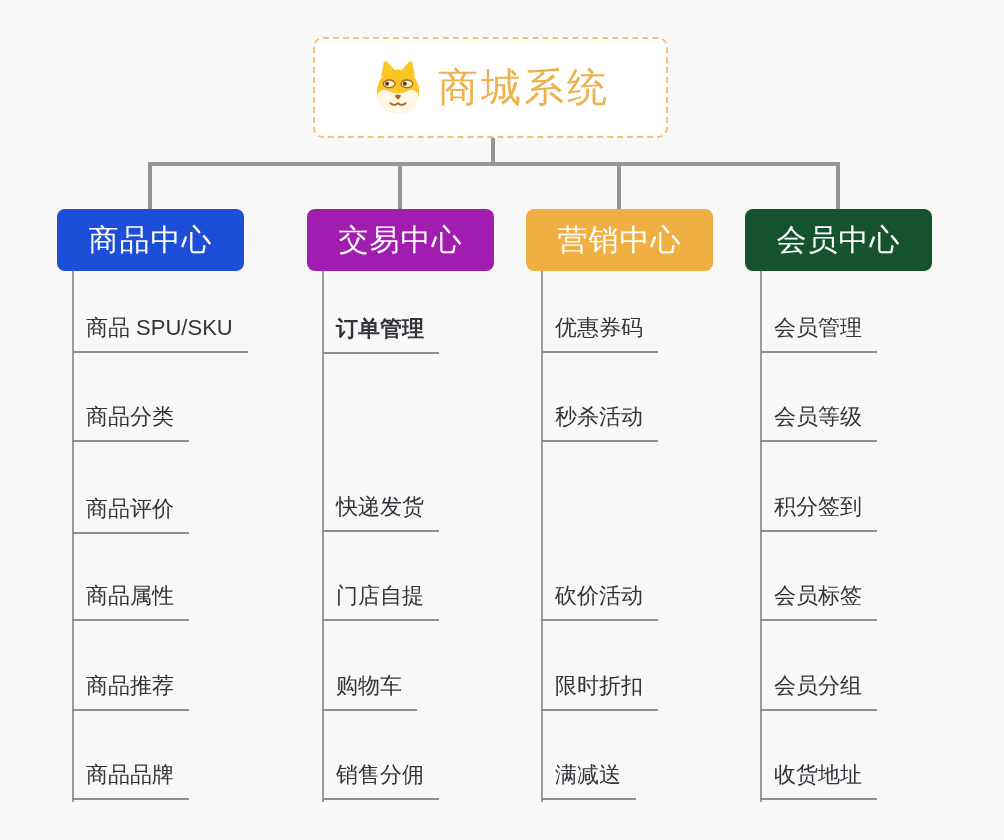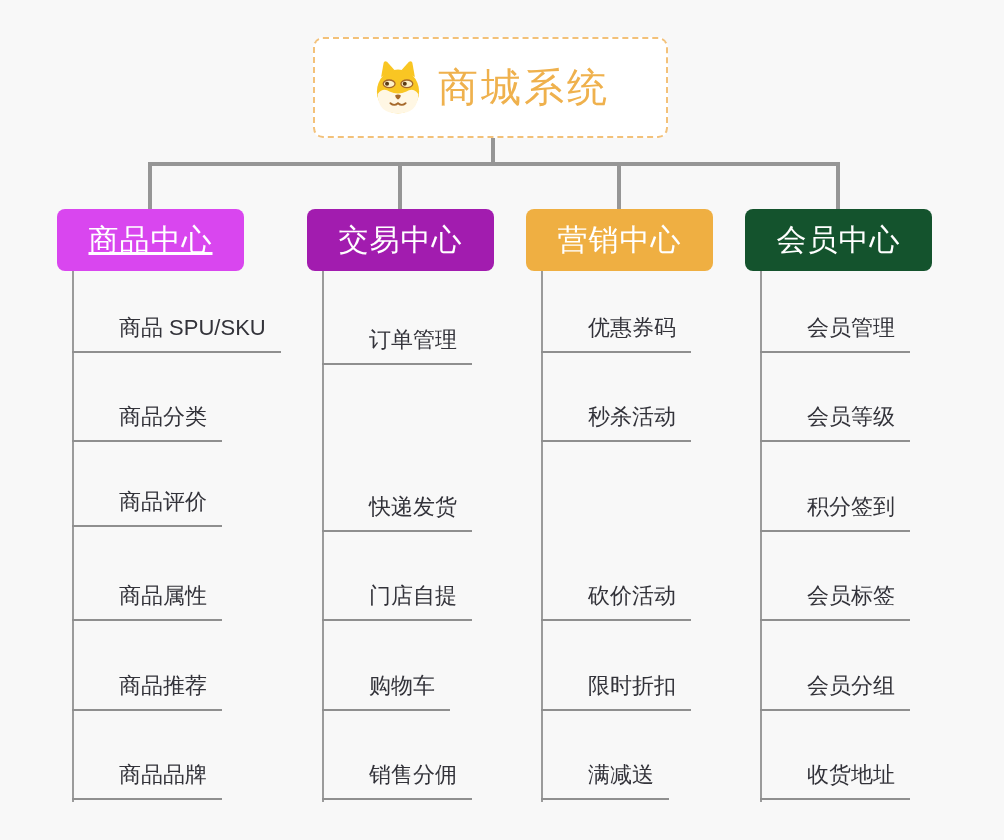--- a/index.html
+++ b/index.html
@@ -31,21 +31,21 @@
 
   
   .col{
     position:absolute;top:271px;width:250px;height:531px;
     border-left:2px solid #9b9b9b;box-sizing:border-box;
   }
   .col.b0{left:72px}.col.b1{left:322px}.col.b2{left:541px}.col.b3{left:760px}
 
   .leaf{
     position:absolute;left:-2px;display:inline-block;white-space:nowrap;
-    padding:0 15px 9px 47px;border-bottom:2px solid #8f8f8f;
+    padding:0 15px 9px 14px;border-bottom:2px solid #8f8f8f;
     font-size:22px;color:#33333a;line-height:29px;
   }
 </style>
 </head>
 <body>
 
 <div id="stage">
 
   <div class="line root-vline"></div>
   <div class="line hline"></div>
@@ -71,32 +71,32 @@
         <circle cx="40" cy="28" r="2.4" fill="#5b3a14"></circle>
 
         <path d="M28.5 42 Q32 39.5 35.5 42 Q34 46.5 32 46.5 Q30 46.5 28.5 42 Z" fill="#a6692b"></path>
 
         <path d="M23 51 Q27.5 55 32 51 Q36.5 55 41 51" fill="none" stroke="#a6692b" stroke-width="2.2" stroke-linecap="round"></path>
       </svg>
     </span>
     <span class="root-title">商城系统</span>
   </div>
 
-<div class="header b0" style="background: #d946ef; text-decoration: underline;">商品中心</div>
+<div class="header b0" style="background: #1d4ed8;">商品中心</div>
     <div class="col b0">
       <div class="leaf" style="top: 41.5px;">商品 SPU/SKU</div>
       <div class="leaf" style="top: 131px;">商品分类</div>
-      <div class="leaf" style="top: 216px;">商品评价</div>
+      <div class="leaf" style="top: 223px;">商品评价</div>
       <div class="leaf" style="top: 310px;">商品属性</div>
       <div class="leaf" style="top: 399.5px;">商品推荐</div>
       <div class="leaf" style="top: 489px;">商品品牌</div>
     </div>
     <div class="header b1" style="background: #a21caf;">交易中心</div>
     <div class="col b1">
-      <div class="leaf" style="top: 54px;">订单管理</div>
+      <div class="leaf" style="top: 43px; font-weight: bold;">订单管理</div>
       <div class="leaf" style="top: 220.5px;">快递发货</div>
       <div class="leaf" style="top: 399.5px;">购物车</div>
       <div class="leaf" style="top: 310px;">门店自提</div>
       <div class="leaf" style="top: 489px;">销售分佣</div>
     </div>
     <div class="header b2" style="background: rgb(239, 175, 66);">营销中心</div>
     <div class="col b2">
       <div class="leaf" style="top: 41.5px;">优惠券码</div>
       <div class="leaf" style="top: 131px;">秒杀活动</div>
       <div class="leaf" style="top: 310px; font-family: Liberation Serif, serif;">砍价活动</div>

